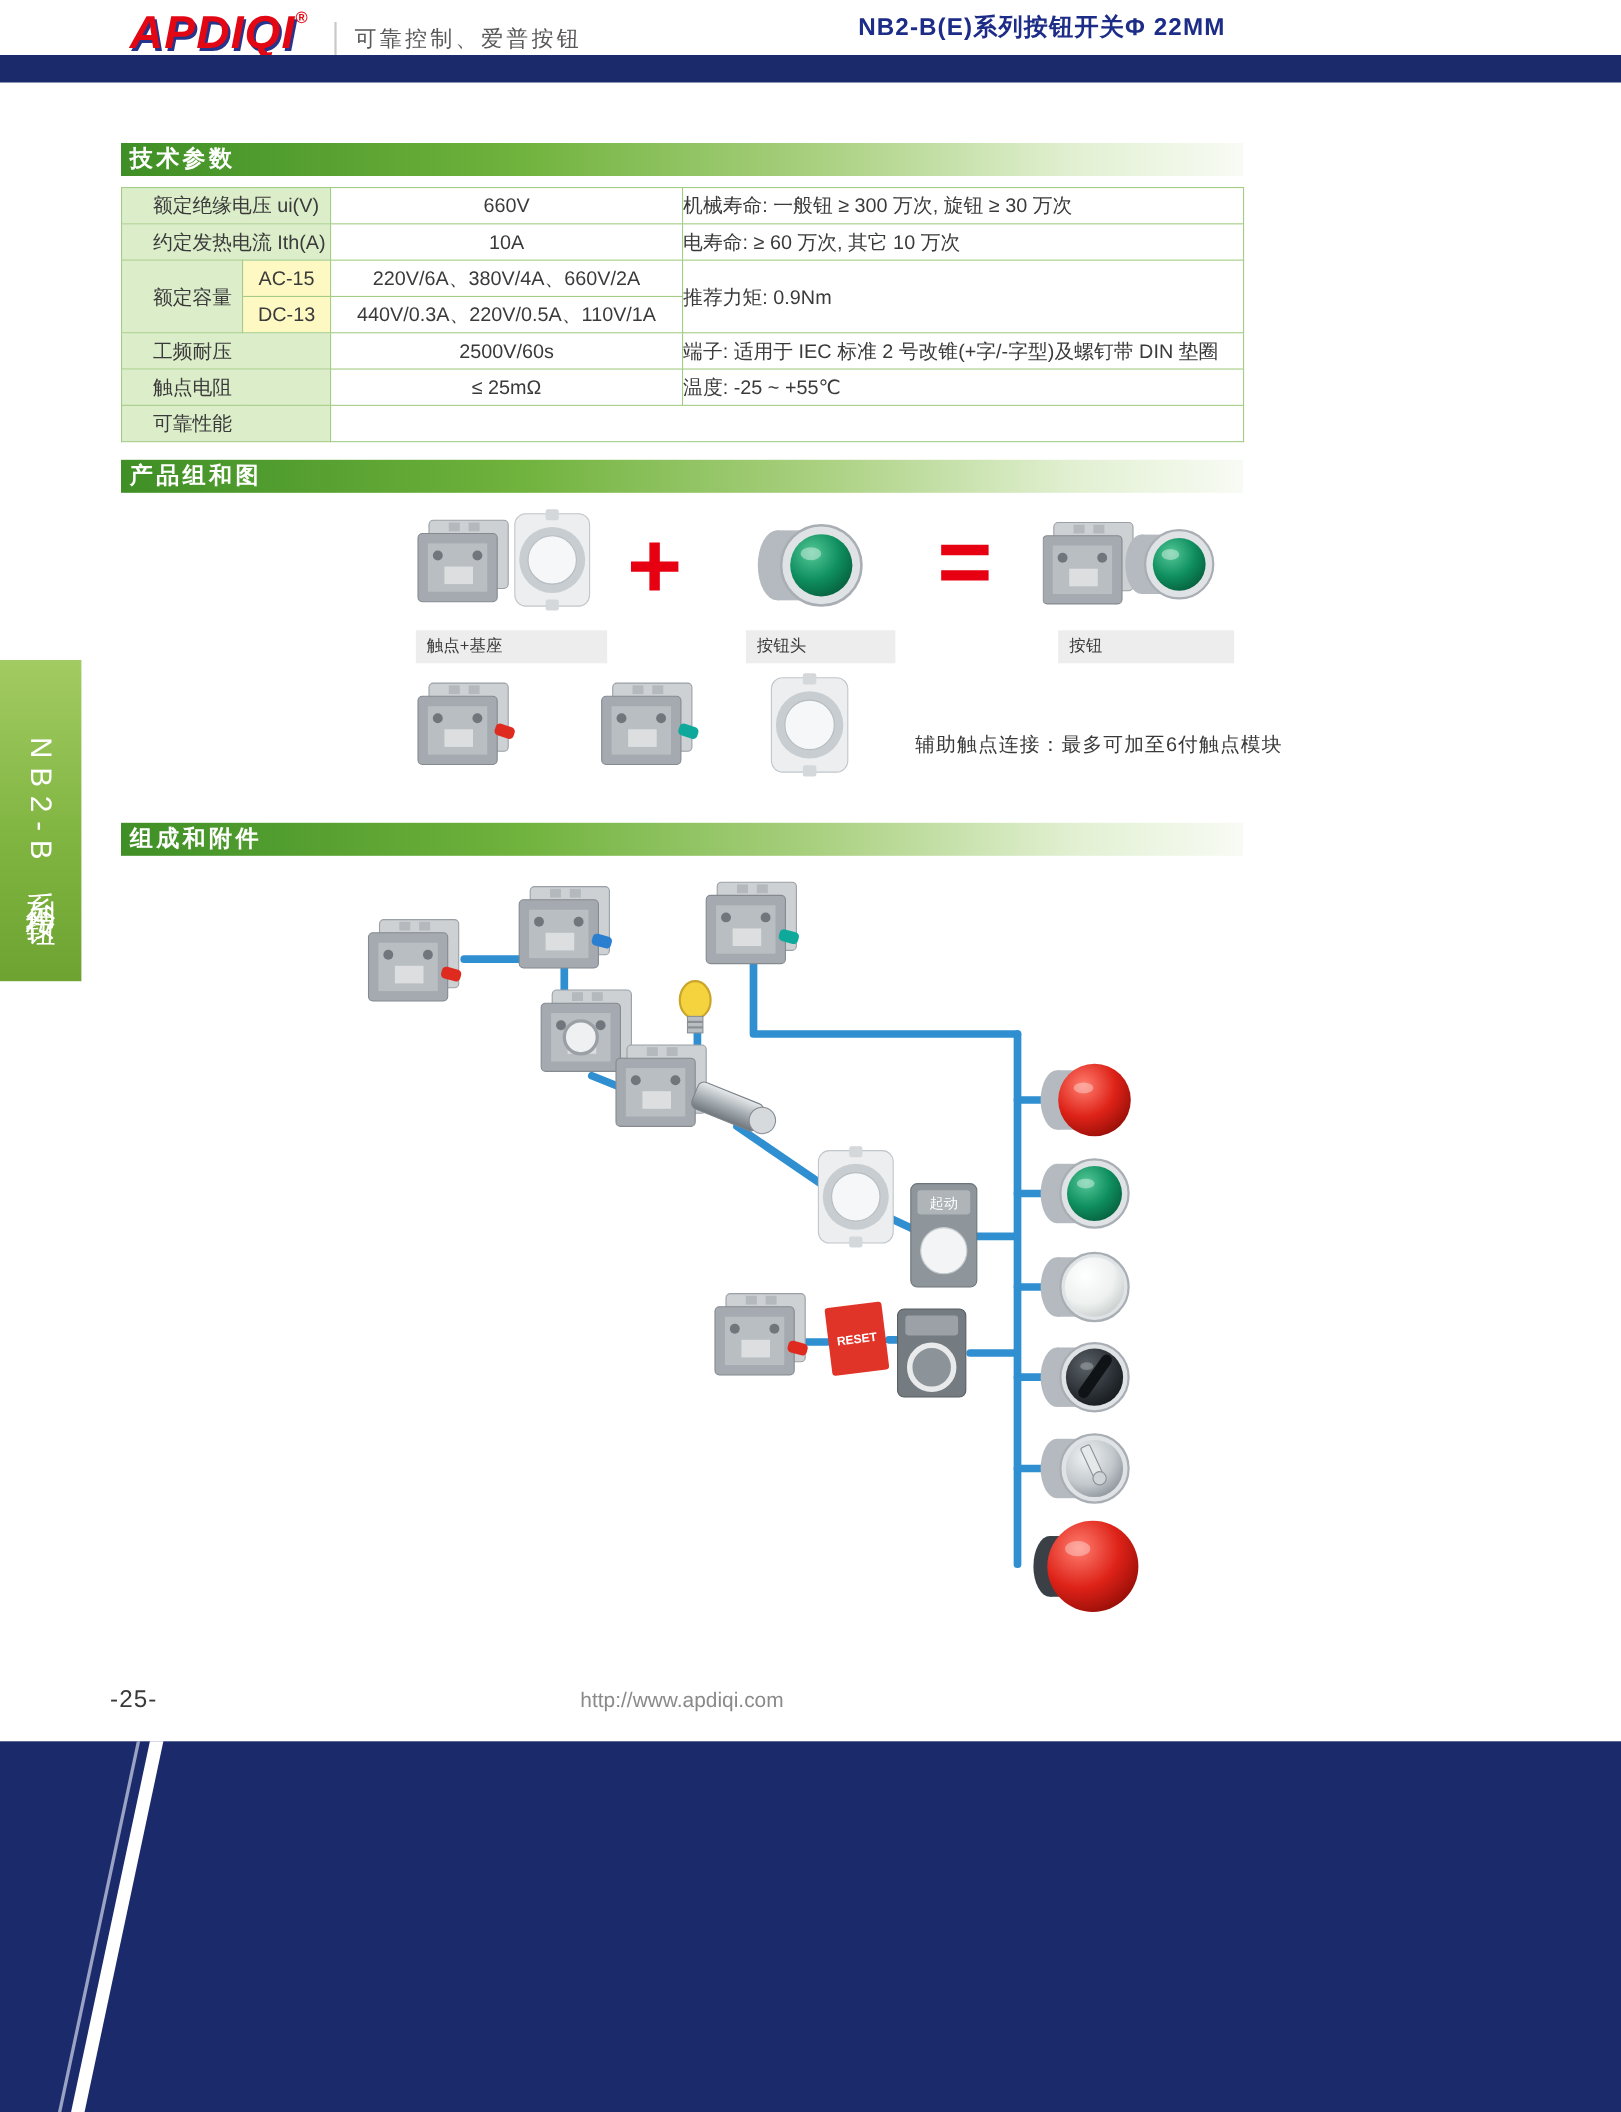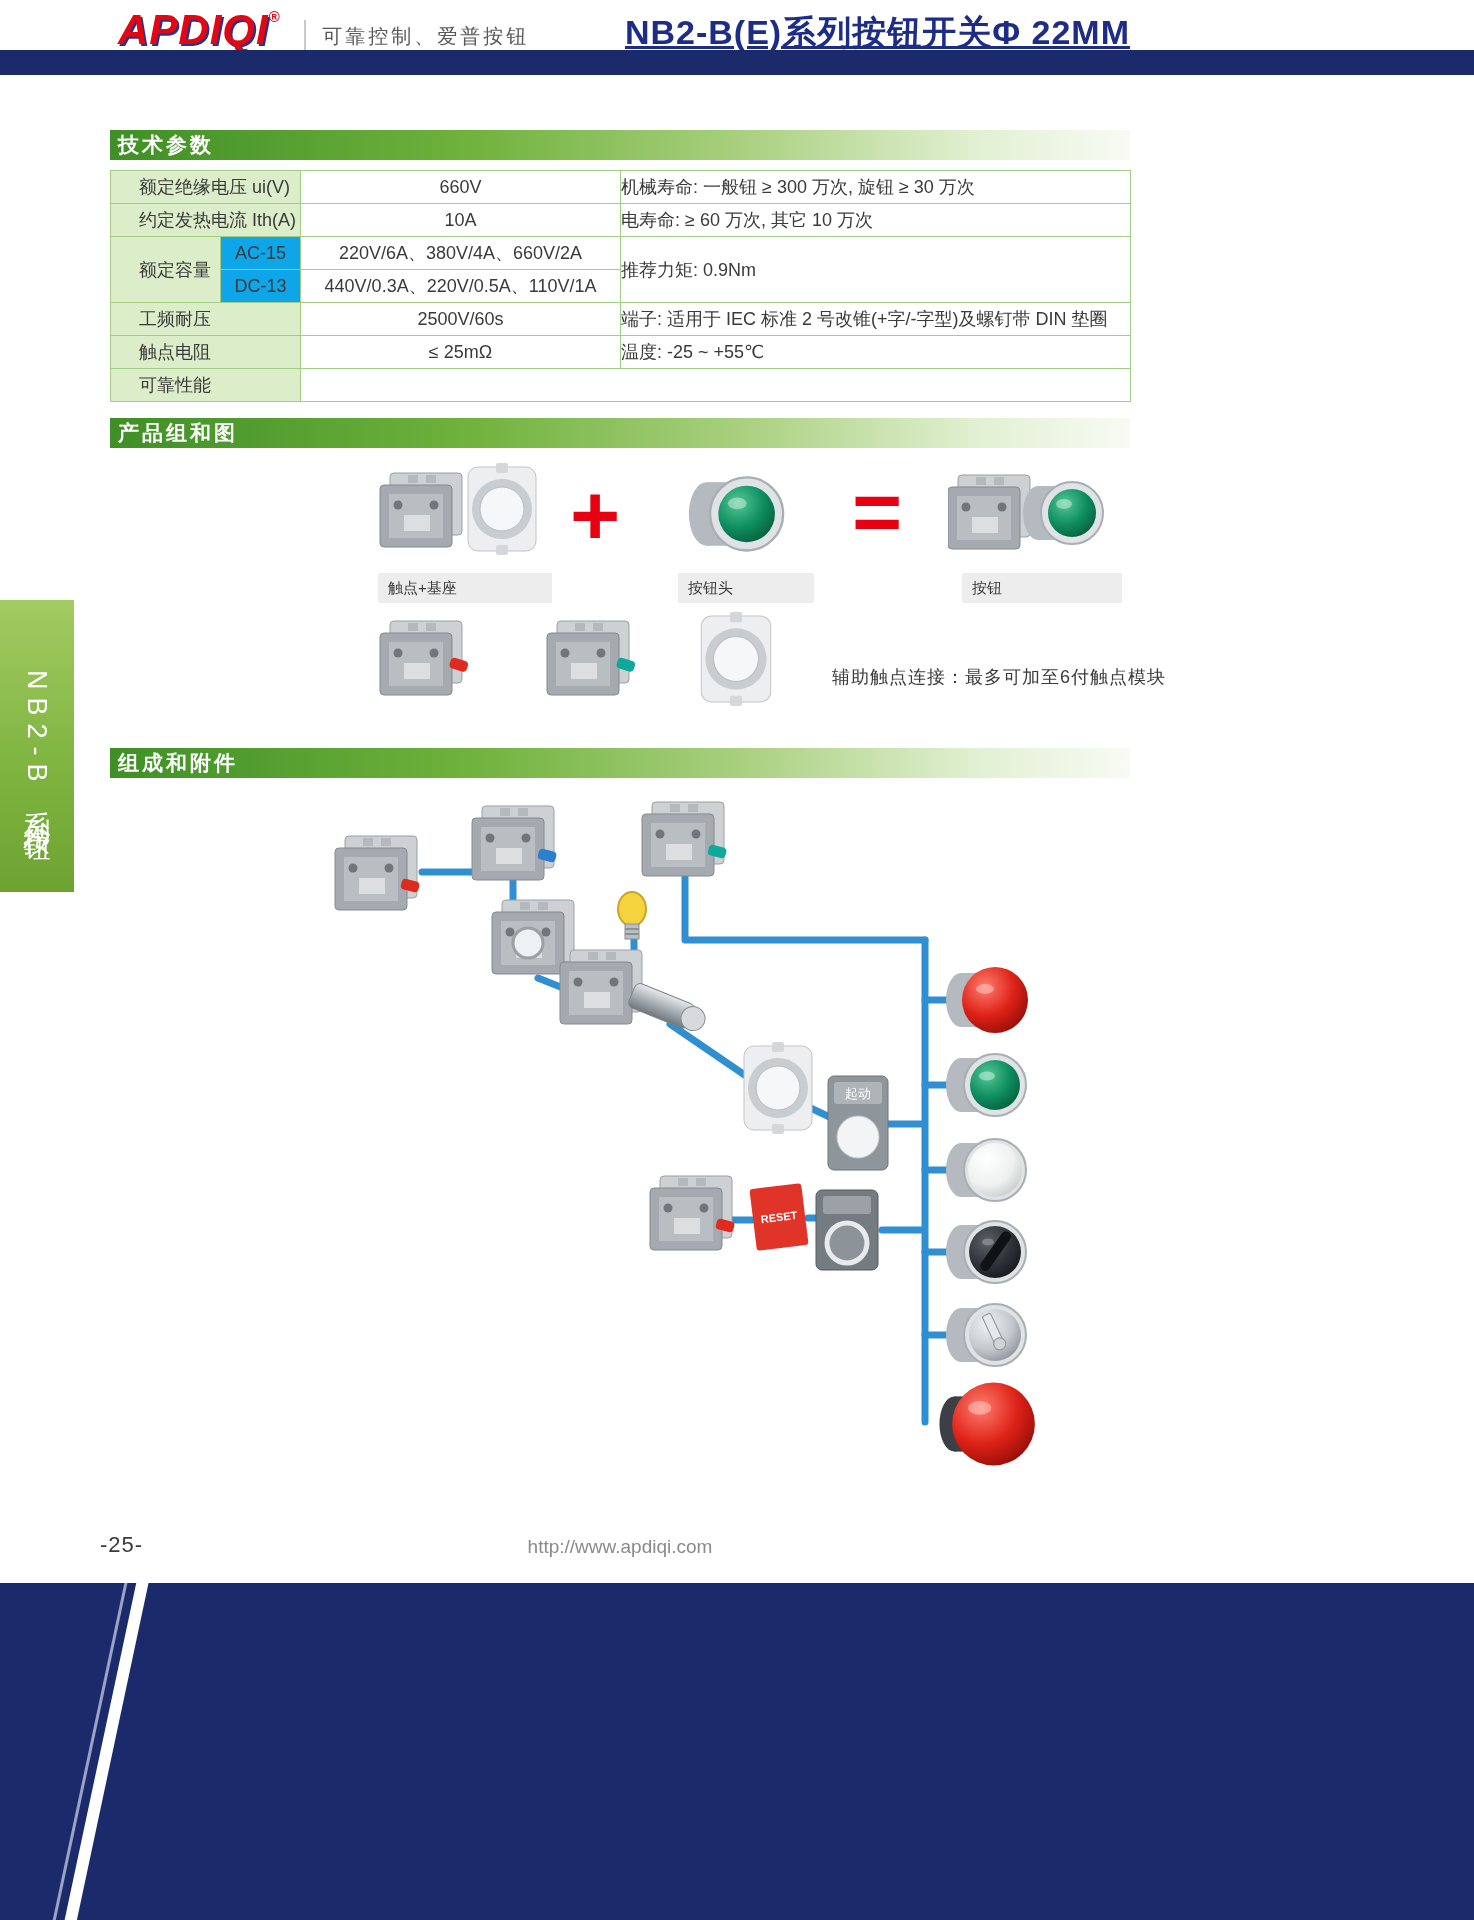--- a/index.html
+++ b/index.html
@@ -7,35 +7,35 @@
     font-family:"Liberation Sans","DejaVu Sans",sans-serif; }
 
   
   .logo-area{ position:absolute; left:118px; top:6px; height:44px; white-space:nowrap; }
   .logo{ font-size:42px; font-weight:900; font-style:italic; color:#e30613; letter-spacing:1px;
          text-shadow:2px 2px 0 #27348b; }
   .reg{ font-size:15px; color:#e30613; vertical-align:top; position:relative; top:2px; font-weight:bold; }
   .tagline-wrap{ display:inline-block; margin-left:20px; padding-left:16px; border-left:2px solid #c9c9c9;
          height:32px; vertical-align:middle; position:relative; top:-4px;}
   .tagline{ font-size:20px; color:#595757; letter-spacing:3px; line-height:32px; }
-  .doc-title{ position:absolute; right:344px; top:10px; font-size:34px; font-weight:bold; color:#1d2d87; letter-spacing:1px;text-decoration:underline; }
+  .doc-title{ position:absolute; right:360px; top:10px; font-size:22px; font-weight:bold; color:#1d2d87; letter-spacing:1px; }
   .navy-bar{ position:absolute; left:0; top:50px; width:1474px; height:25px; background:#1b2a6b; }
 
   
   .section-bar{ position:absolute; left:110px; width:1020px; height:30px; line-height:30px; padding-left:8px;
     color:#fff; font-size:21px; font-weight:bold; letter-spacing:3px;
     background:linear-gradient(90deg,#3f8f26 0%,#6fb23c 35%,#a9d07f 62%,#e2f0d2 85%,#f8fbf4 100%); }
   #bar-tech{ top:130px; } #bar-combo{ top:418px; } #bar-comp{ top:748px; }
 
   
   .tech-table{ position:absolute; left:110px; top:170px; width:1020px; border-collapse:collapse;
     table-layout:fixed; font-size:18px; color:#3a3a3a; }
   .tech-table td{ border:1px solid #a3cc84; height:33px; padding:0 6px; overflow:hidden; white-space:nowrap; }
   .tech-table td.lbl{ background:#dcedca; padding-left:28px; }
-  .tech-table td.sub{ text-align:center; background:#0ea5e9; }
+  .tech-table td.sub{ text-align:center; background:#fef9c3; }
   .tech-table td.val{ text-align:center; }
   .tech-table td.note{ padding-left:0;margin-left:24px; }
 
   
   .combo{ position:absolute; left:110px; top:455px; width:1064px; height:293px; }
   .combo .abs{ position:absolute; }
   .op{ position:absolute; color:#e60012; font-weight:bold; font-size:86px; line-height:96px; }
   .part-label{ position:absolute; top:118px; height:30px; line-height:30px; background:#ededed;
     color:#3a3a3a; font-size:15px; padding-left:10px; }
   .aux-note{ position:absolute; left:722px; top:210px; font-size:18px; color:#3a3a3a; letter-spacing:1px; }

